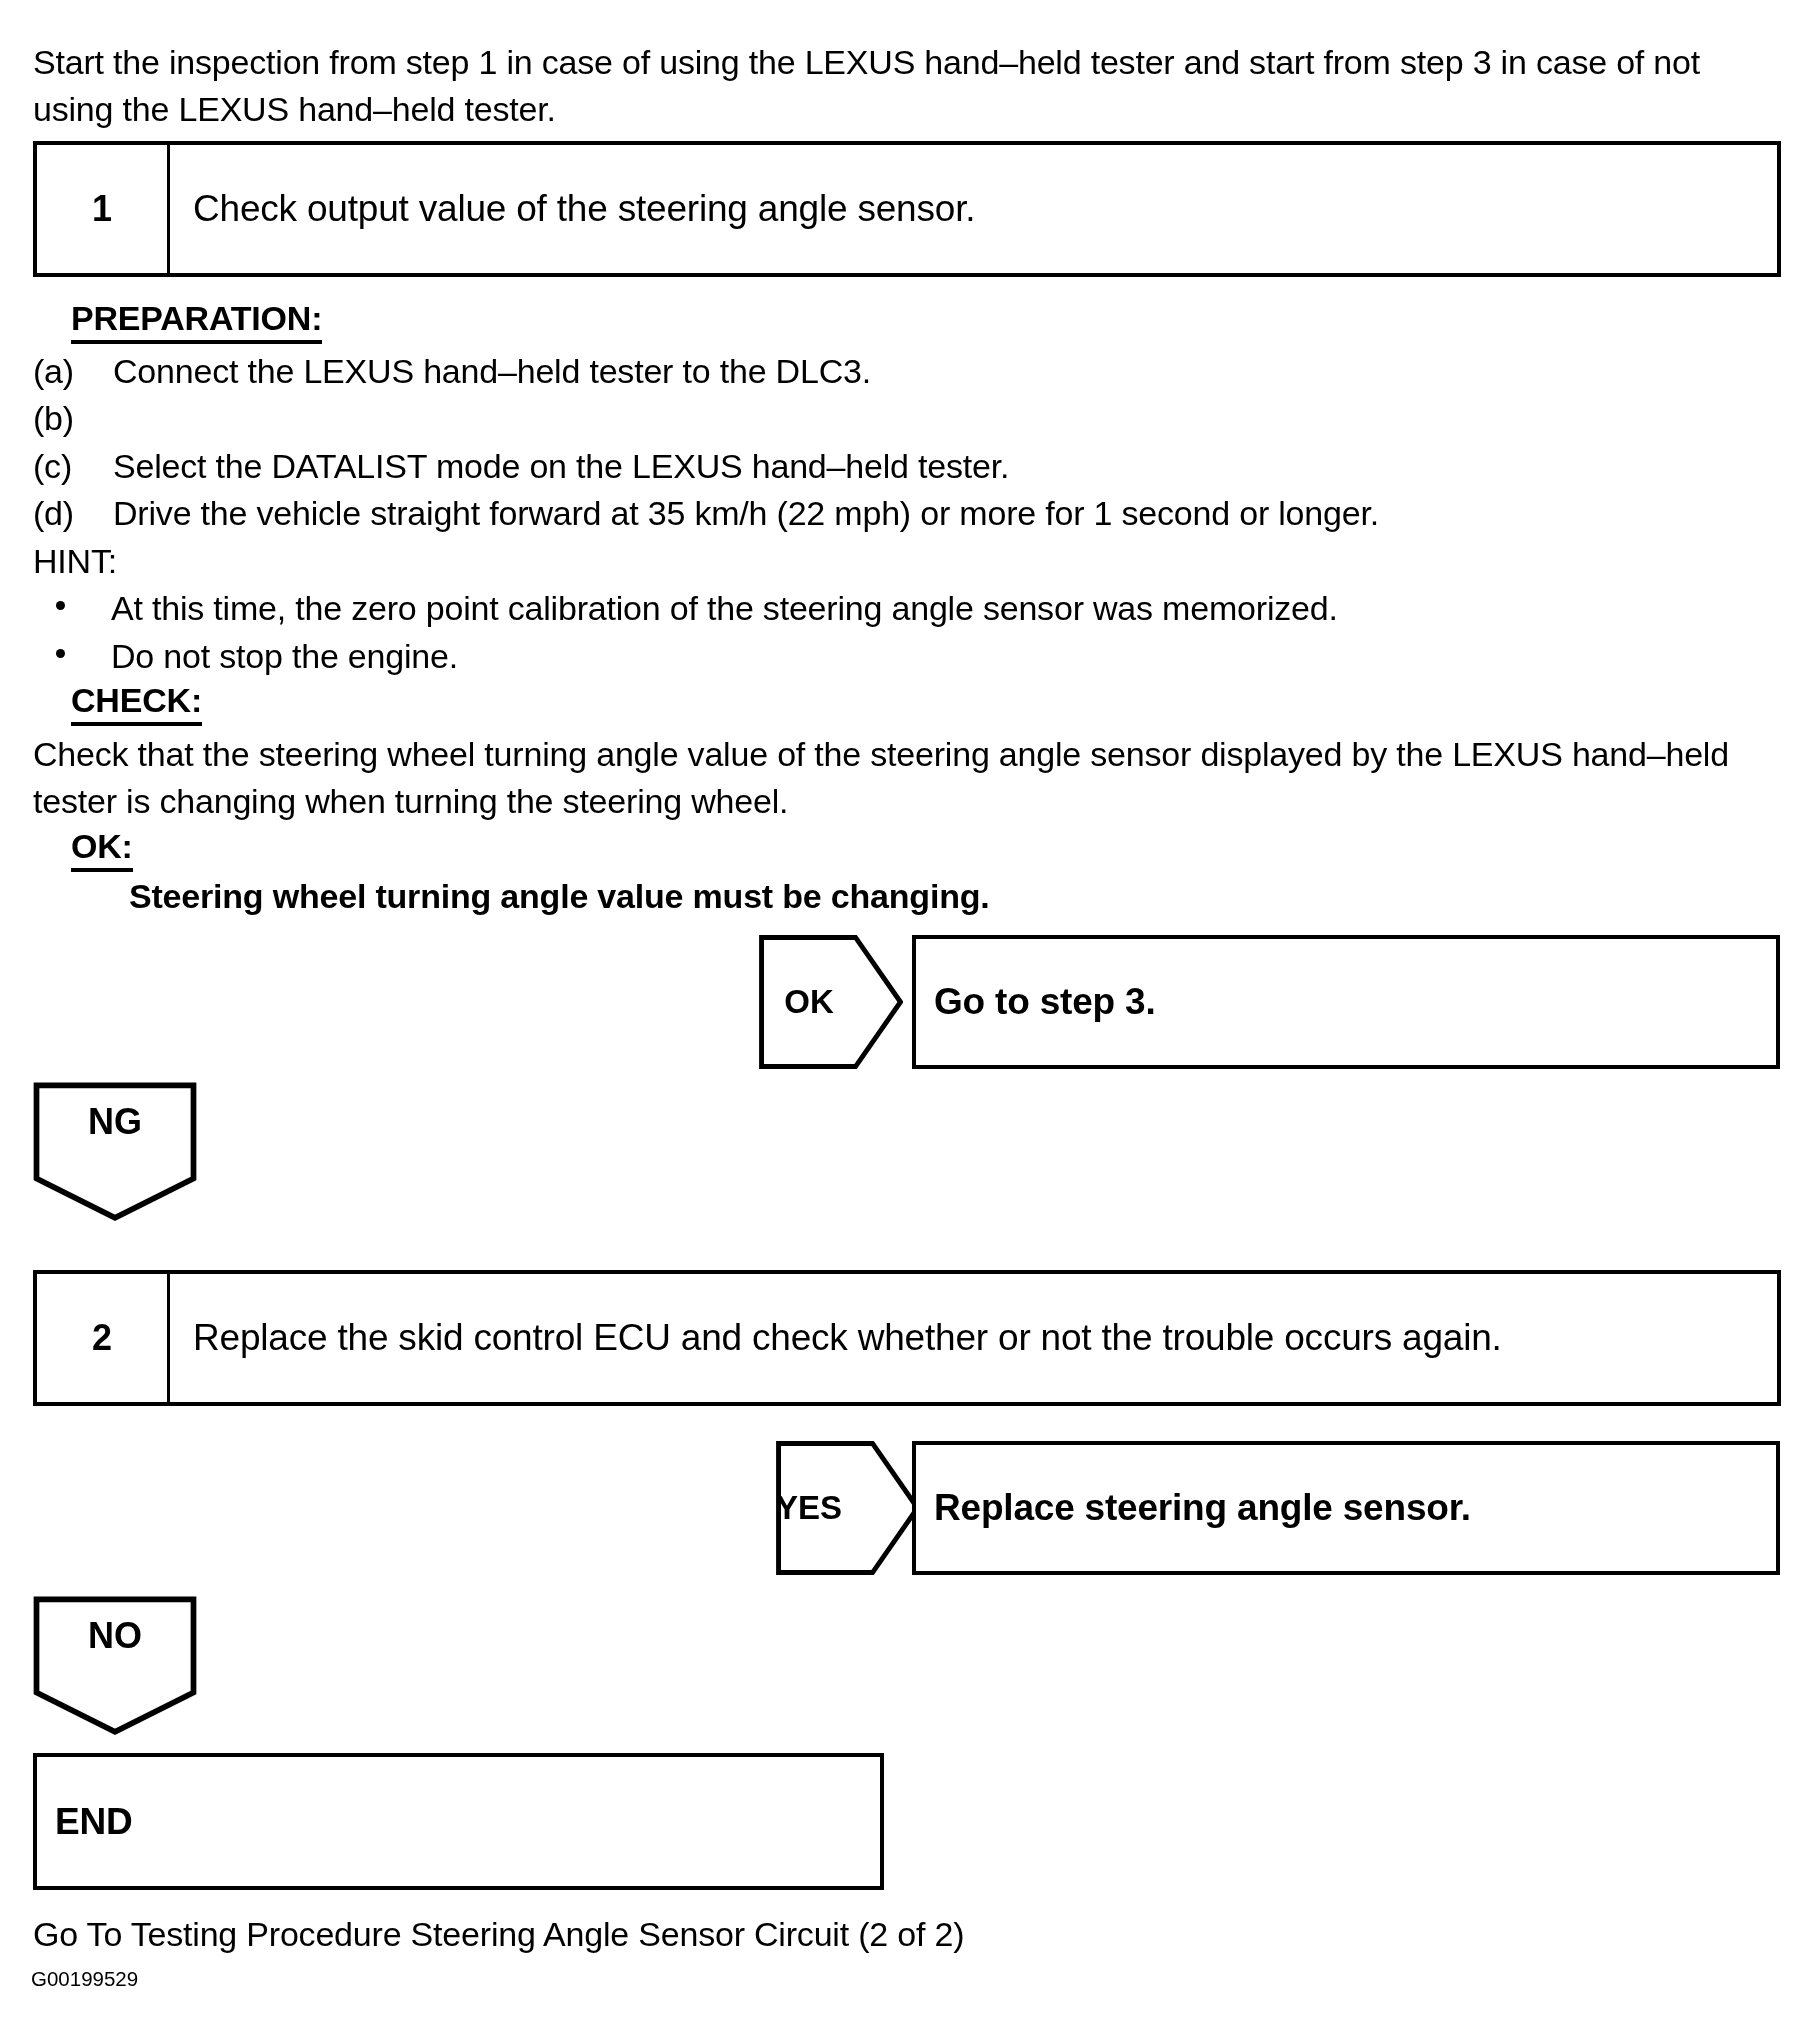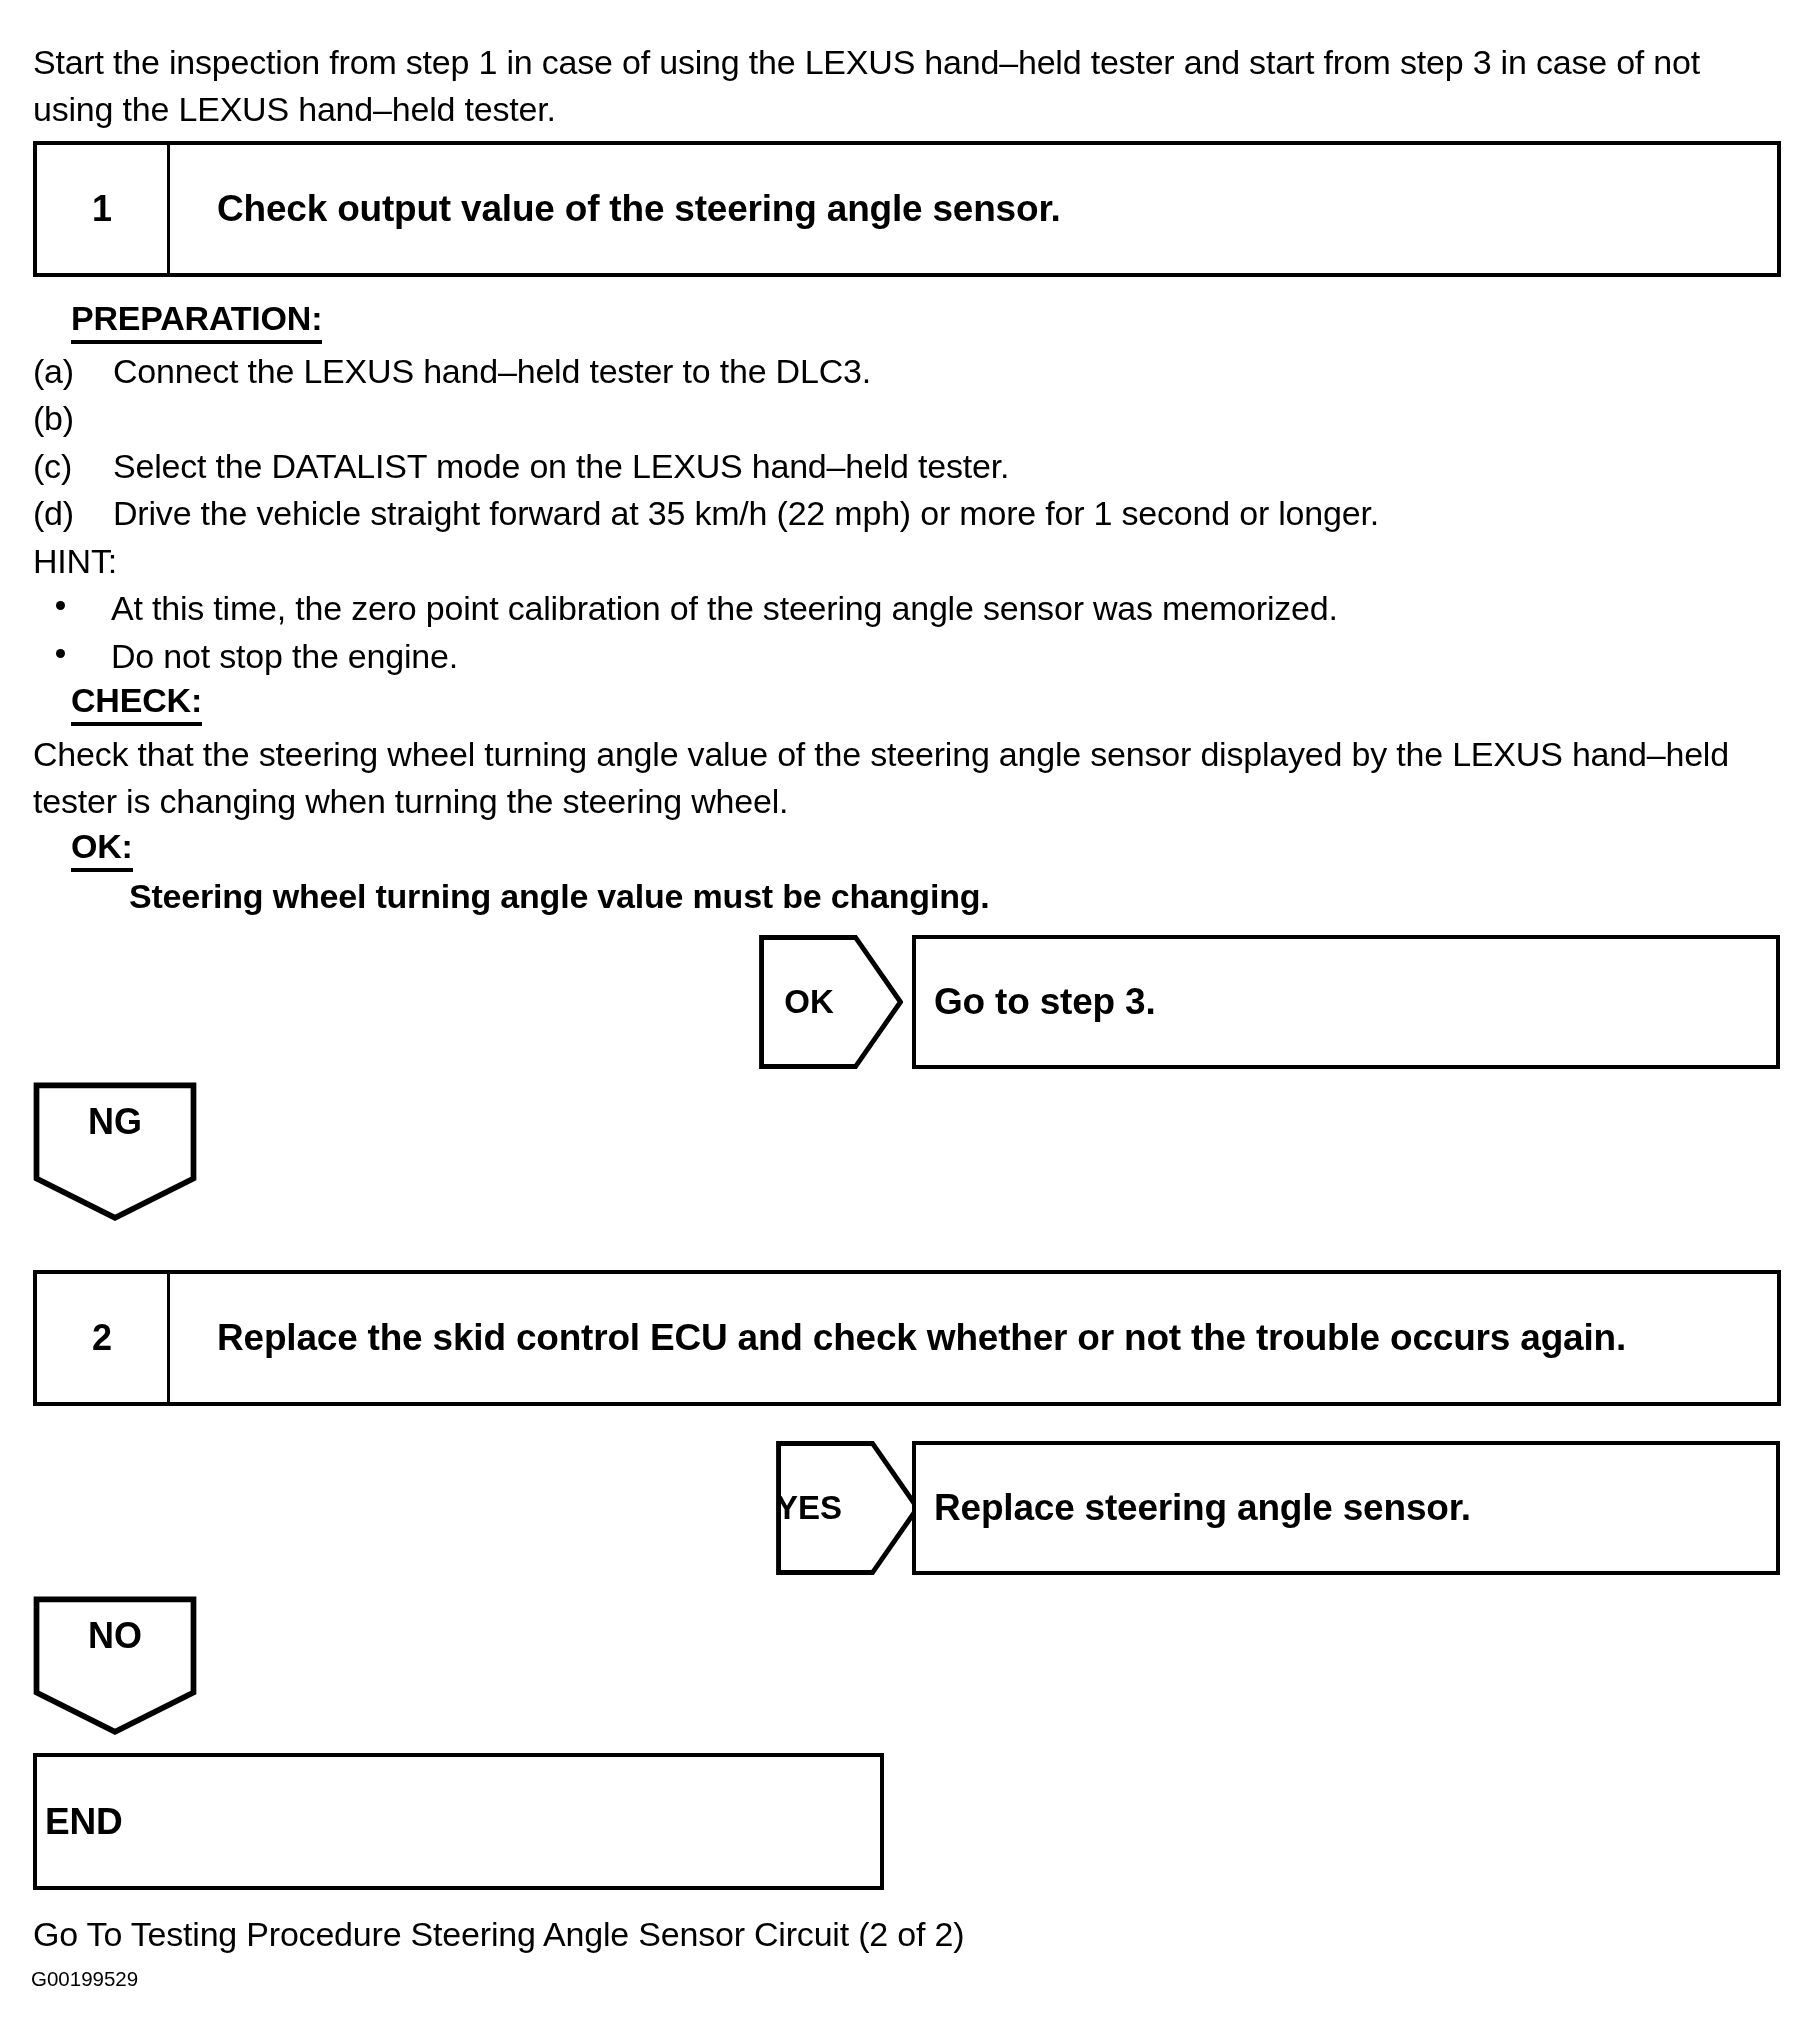--- a/index.html
+++ b/index.html
@@ -53,24 +53,23 @@
   }
   .step-title {
     flex: 1 1 auto;
     display: flex;
     align-items: center;
     padding: 0 0 0 23px;
     box-sizing: border-box;
   }
   .step-title span {
     font-size: 37px;
-    font-weight: bold;
+    font-weight: normal;
     line-height: 46px;
     letter-spacing: -0.2px;
-    margin-left: 24px;
   }
 
   
   .sec-label {
     position: absolute;
     font-size: 34px;
     font-weight: bold;
     letter-spacing: -0.2px;
   }
   .sec-label .ul {
@@ -188,21 +187,21 @@
     letter-spacing: -0.2px;
   }
 
   .end-box {
     position: absolute;
     border: 4.1px solid #000;
     box-sizing: border-box;
     background: #fff;
     display: flex;
     align-items: center;
-    padding-left: 8px;
+    padding-left: 18px;
   }
   .end-box span {
     font-size: 37px;
     font-weight: bold;
     letter-spacing: -0.2px;
   }
 
   .footer-main {
     position: absolute;
     left: 33px;

